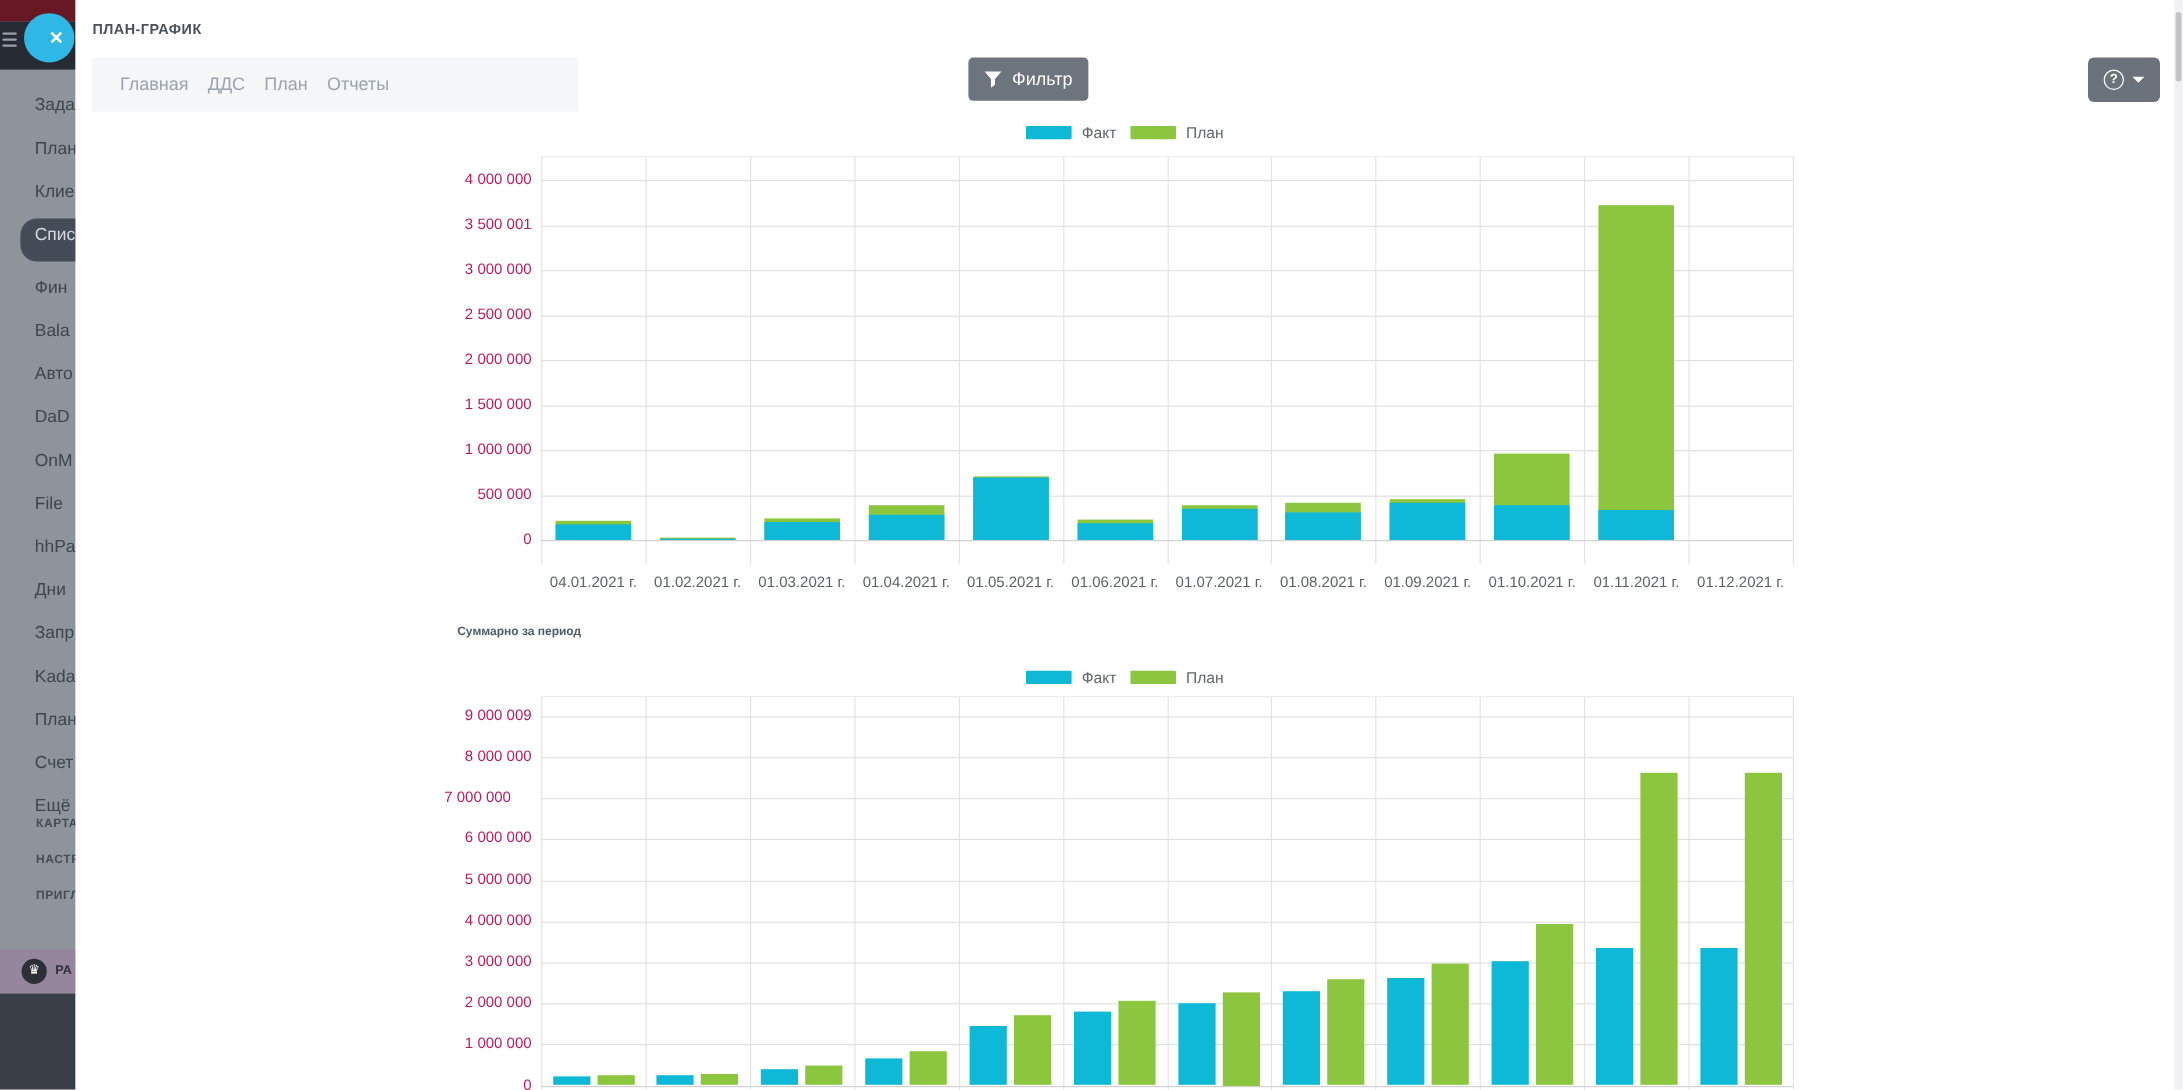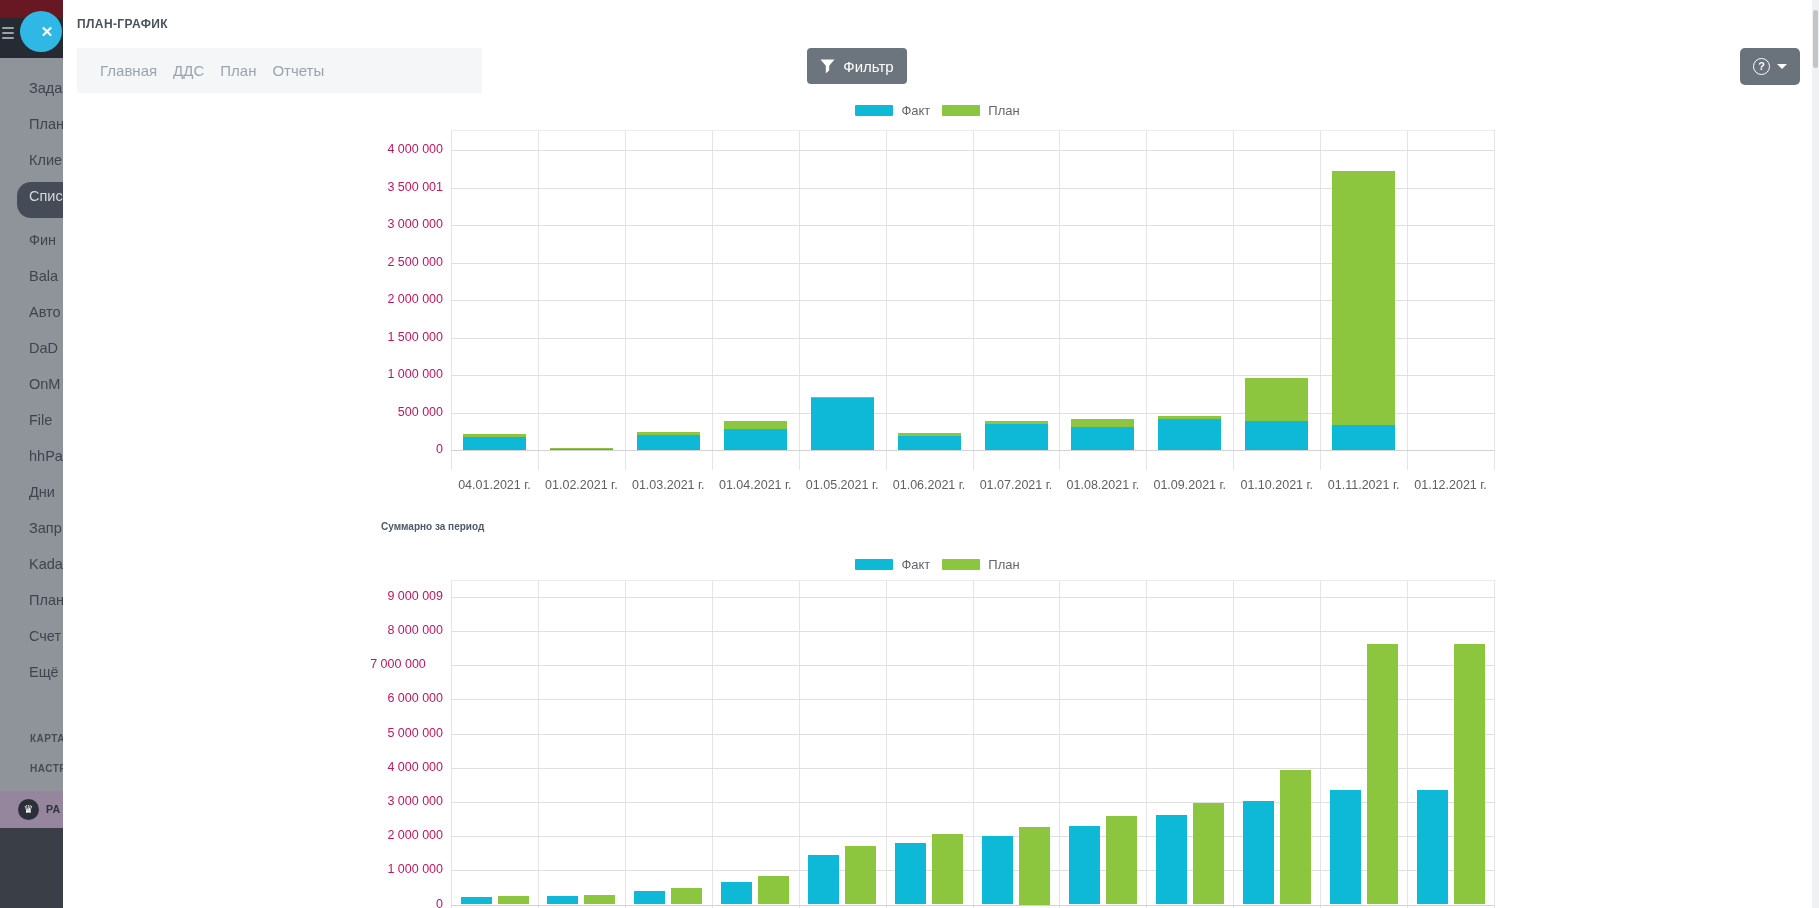--- a/index.html
+++ b/index.html
@@ -8,21 +8,21 @@
 
   
   #backdrop { position:absolute; left:0; top:0; width:63px; height:908px; background:#8f939a; overflow:hidden; }
   #bd-red   { position:absolute; left:0; top:0; width:63px; height:18px; background:#671822; }
   #bd-head  { position:absolute; left:0; top:18px; width:63px; height:40px; background:#262a33; }
   .burger-line { position:absolute; left:2px; width:12px; height:2px; background:#99a0aa; border-radius:1px; }
   #side-items { position:absolute; left:0; top:58px; width:63px; padding-top:12px; }
   .side-item { height:36px; line-height:36px; padding-left:29px; font-size:14.5px; color:#3e454f; white-space:nowrap; }
   .side-item.active { margin:4px 0 4px 17px; padding-left:12px; height:36px; line-height:28px;
       background:#454c58; color:#d5d8dc; border-radius:14px 0 0 14px; width:60px; }
-  #side-caps { position:absolute; left:0; top:724px; width:63px; }
+  #side-caps { position:absolute; left:0; top:672px; width:63px; }
   .side-cap { height:30px; line-height:30px; padding-left:30px; font-size:10px; font-weight:bold;
       letter-spacing:.5px; color:#454c55; white-space:nowrap; }
   #upgrade-row { position:absolute; left:0; top:791px; width:63px; height:37px; background:#95869d; }
   #crown-circle { position:absolute; left:18px; top:8px; width:21px; height:21px; border-radius:50%;
       background:#2a2f38; color:#fff; font-size:11px; line-height:21px; text-align:center; }
   #upgrade-label { position:absolute; left:46px; top:0; height:37px; line-height:37px;
       font-size:10.5px; font-weight:bold; color:#2e333b; letter-spacing:.3px; }
   #bd-bottom { position:absolute; left:0; top:828px; width:63px; height:80px; background:#3a3e46; }
 
   

